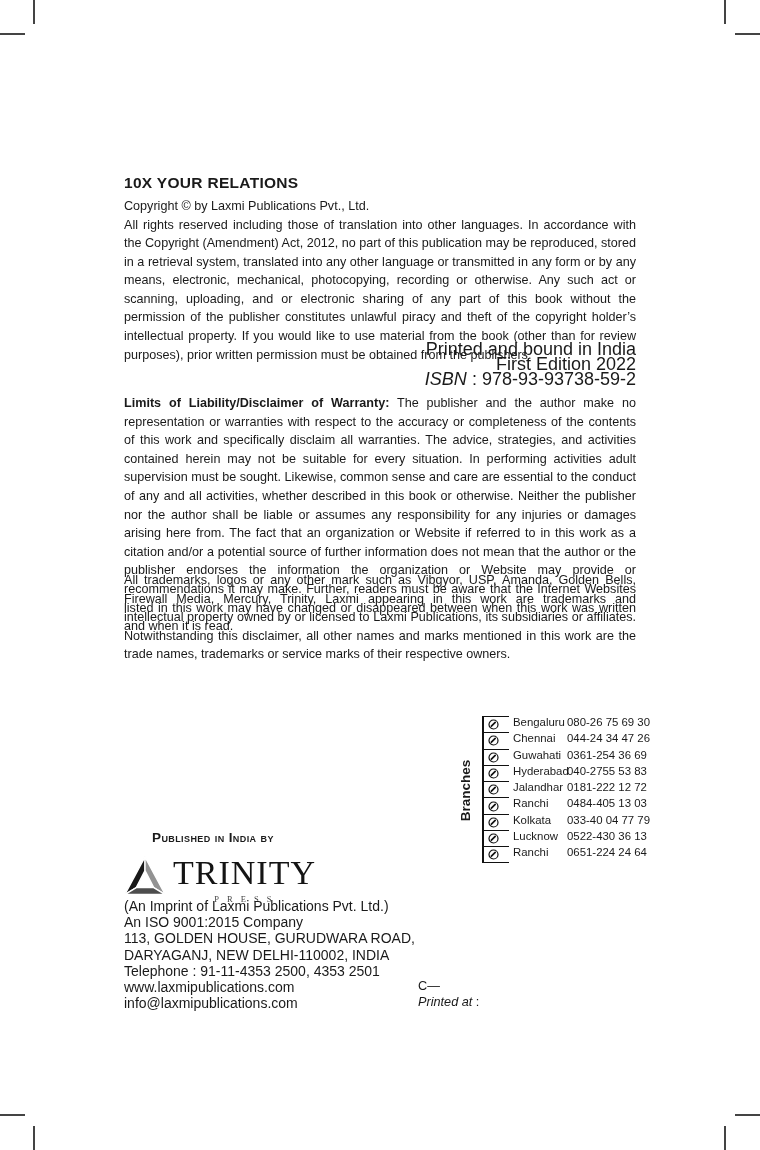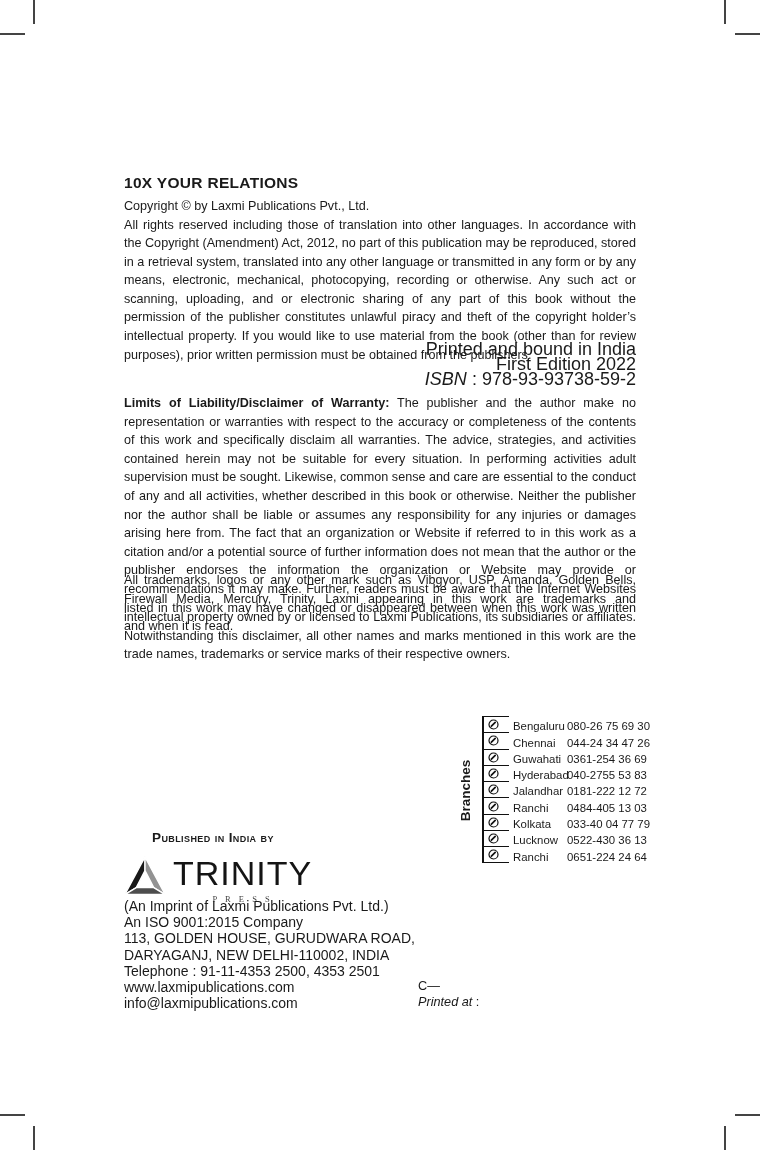--- a/index.html
+++ b/index.html
@@ -42,42 +42,42 @@
   .branches-label-wrap {
     left:452px; top:716px; height:148px; width:28px;
     display:flex; align-items:center; justify-content:center;
   }
   .branches-label-wrap span {
     transform: rotate(-90deg);
     white-space: nowrap;
     font-weight:bold; font-size:13.5px;
   }
   .branches-table { left:482px; top:716px; }
-  .branch-row { display:flex; align-items:flex-end; height:16.3px; }
+  .branch-row { display:flex; align-items:flex-start; height:16.3px; }
   .branch-icon-cell {
     width:27px; align-self:stretch;
     border-left:2px solid #111;
     border-top:1.3px solid #111;
     display:flex; align-items:center; padding-left:4px;
     box-sizing:border-box;
   }
   .branch-row:last-child .branch-icon-cell { border-bottom:1.3px solid #111; }
   .branch-city  { width:54px; padding-left:4px; font-size:11.4px; }
   .branch-phone { font-size:11.4px; white-space:nowrap; }
 
   .published-by {
     left:124px; top:830px;
     font-weight:bold; font-size:13.5px;
     font-variant: small-caps; letter-spacing:0.4px;padding-left:28px;
   }
 
   .logo { left:122px; top:853px; display:flex; align-items:flex-start; }
   .logo-text-col { margin-left:5px; }
   .logo-word {
-    font-family:Liberation Sans, sans-serif;
+    font-family:Liberation Serif, serif;
     font-size:34px; line-height:40px; letter-spacing:1px;
     color:#141414; font-weight:500;
   }
   .press-row { display:flex; align-items:center; margin-top:1px; padding:0 4px;flex-direction:column; }
   .press-rule { flex:1; height:1.4px; background:#555; }
   .press-word {
     font-family:"Liberation Serif", serif;
     font-size:8.5px; letter-spacing:3px; color:#444;
     padding:0 6px; white-space:nowrap;
   }

